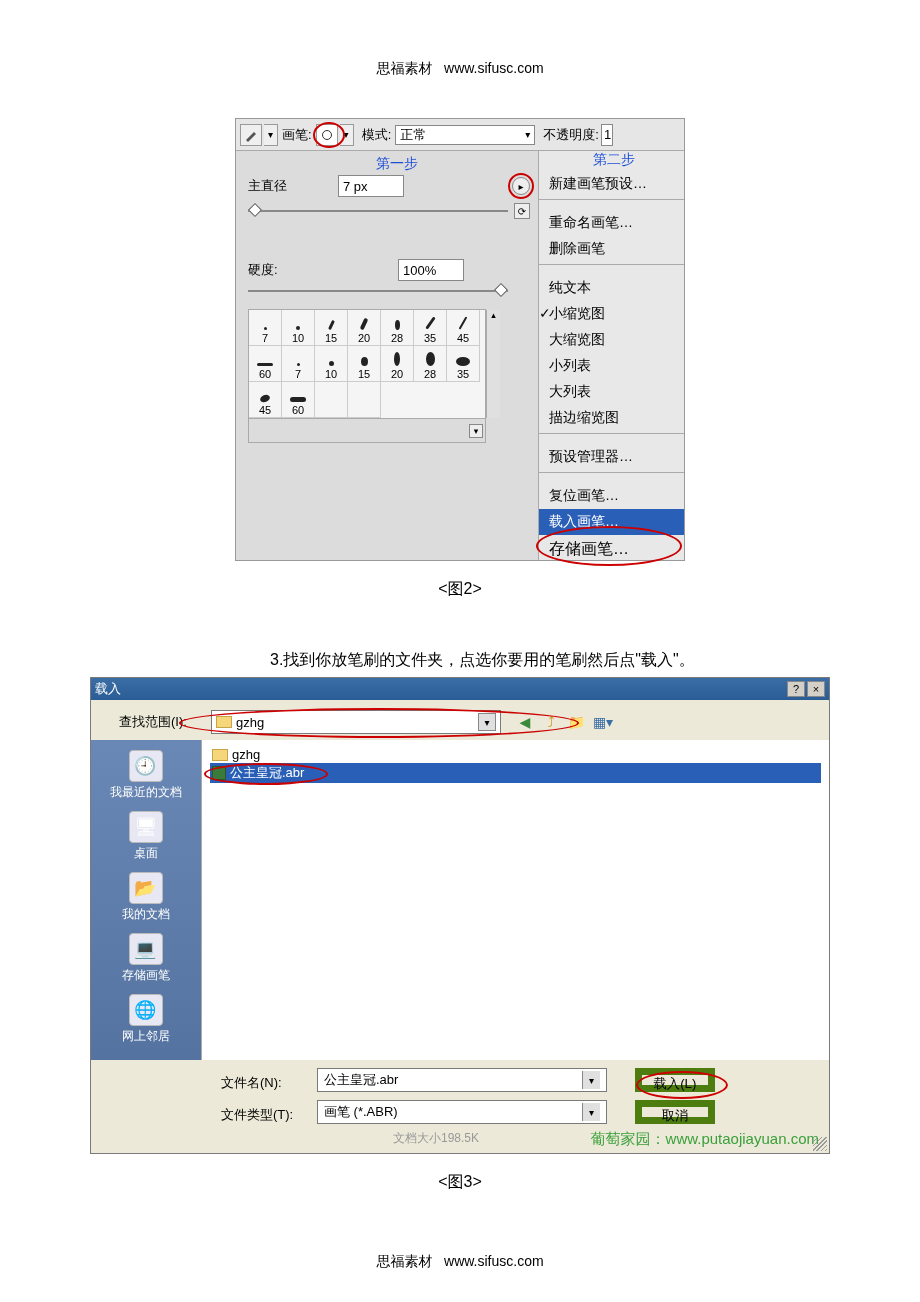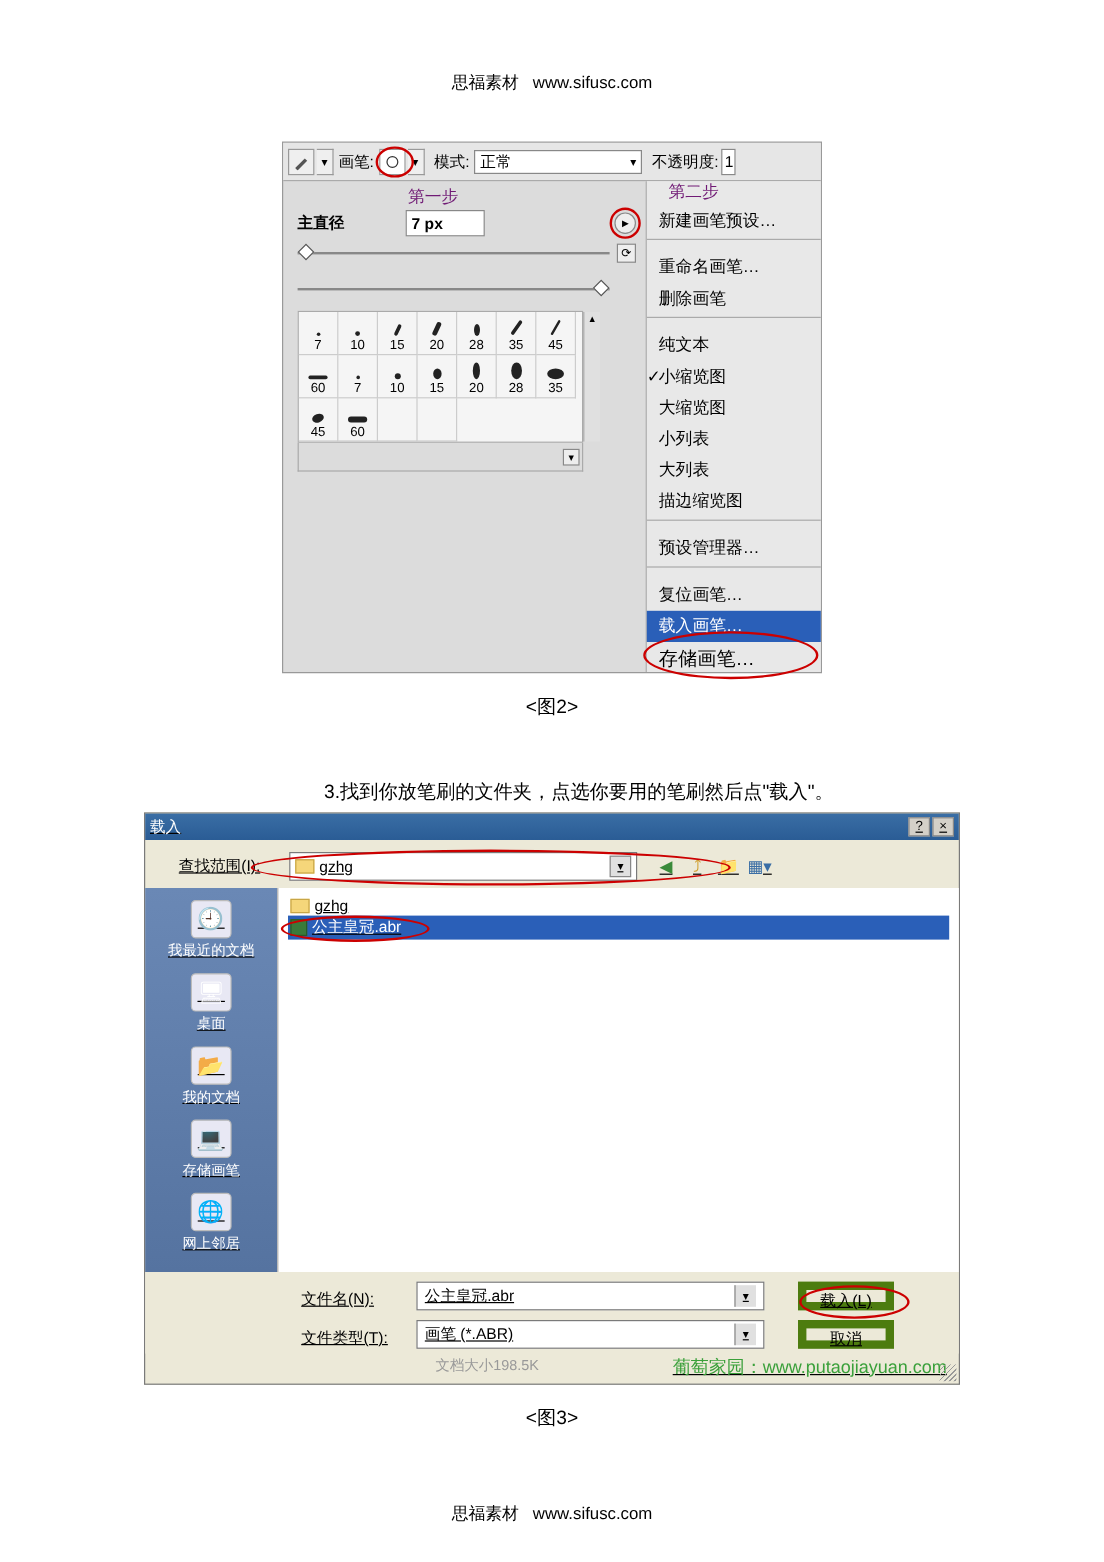--- a/index.html
+++ b/index.html
@@ -22,21 +22,21 @@
   .red-circle-sm { position: absolute; border: 2px solid #c00; border-radius: 50%; }
   .mode-select { border: 1px solid #888; background: #fff; height: 20px; width: 140px; padding: 0 4px; display:flex; align-items:center; justify-content:space-between;}
   .mode-select .arr { font-size: 10px; }
   .opacity-label{margin-left:6px;}
   .opacity-input{width:12px;height:22px;border:1px solid #888;background:#fff;overflow:hidden;padding:0 2px;display:flex;align-items:center;}
 
   .ps-body { display: flex; }
   .ps-left { flex: 0 0 296px; padding: 10px 8px 8px 12px; position: relative; }
   .ps-right { flex: 1; background: #e8e8e8; border-left: 1px solid #aaa; font-size: 14px; }
 
-  .step-red { color: #701a75; font-size: 14px; position: absolute; }
+  .step-red { color: #1d4ed8; font-size: 14px; position: absolute; margin-left: 36px; }
   .step1 { top: 4px; left: 104px; }
 
   .row { display: flex; align-items: center; margin-bottom: 6px; }
   .diameter-label { width: 70px; }
   .diameter-input { width: 66px; height: 22px; border: 1px solid #888; background: #fff; padding: 0 4px; display:flex; align-items:center; margin-left: 20px; }
   .arrow-btn { width: 18px; height: 18px; border: 1px solid #888; background: #eee; border-radius: 50%; display:flex; align-items:center; justify-content:center; font-size:10px; margin-left: auto; position: relative;}
   .slider { width: 260px; height: 8px; display: flex; align-items: center; }
   .slider-track { flex:1; height: 2px; background: #888; position: relative; }
   .slider-thumb { width: 10px; height: 10px; background: #fff; border: 1px solid #555; transform: rotate(45deg); position: absolute; top: -5px; }
   .mini-btn { width:16px; height:16px; border:1px solid #888; background:#eee; font-size:10px; display:flex; align-items:center; justify-content:center;}
@@ -56,21 +56,21 @@
   .brush-bottom .arr{font-size:9px;width:14px;height:14px;border:1px solid #888;display:flex;align-items:center;justify-content:center;background:#eee;}
 
   .menu-list { list-style: none; }
   .menu-list li { padding: 4px 10px; white-space: nowrap; }
   .menu-sep { border-top: 1px solid #aaa; margin: 2px 0; }
   .menu-check::before { content: "✓"; margin-left:-10px; margin-right: 0px; position:absolute;}
   .menu-hl { background: #2a5fb8; color: #fff; position:relative; }
   .red-oval-menu { position:absolute; border:2px solid #c00; border-radius:50%/50%; width:146px; height:40px; right:2px; bottom:-6px; pointer-events:none;}
 
   
-  .dialog { width: 680px; margin: 0 auto; background: #ece9d8; border: 1px solid #7a7a7a; position:relative; font-size:13px;text-decoration:underline;}
+  .dialog { width: 740px; margin: 0 auto; background: #ece9d8; border: 1px solid #7a7a7a; position:relative; font-size:13px;}
   .dlg-title { background: linear-gradient(#3a6ea5,#2a5c95); color:#fff; height:22px; display:flex; align-items:center; padding:0 4px; justify-content:space-between;}
   .dlg-title-right{display:flex;gap:2px;}
   .dlg-title-btn{width:18px;height:16px;background:#d4d0c8;border:1px solid #888;font-size:11px;display:flex;align-items:center;justify-content:center;color:#000;}
   .dlg-lookin { display:flex; align-items:center; padding:10px 16px 6px 28px; gap:6px;}
   .lookin-label{width:86px;}
   .lookin-combo{flex:0 0 290px;height:24px;border:1px solid #7a7a7a;background:#fff;display:flex;align-items:center;padding:0 4px;gap:4px;position:relative;}
   .folder-icon{width:16px;height:12px;background:#f5d67a;border:1px solid #c8a646;}
   .lookin-combo .arr{margin-left:auto;font-size:10px;width:18px;height:18px;border:1px solid #888;border-left:1px solid #888;display:flex;align-items:center;justify-content:center;background:#e0e0e0;}
   .red-oval-lookin{position:absolute;border:2px solid #c00;border-radius:50%/50%;width:400px;height:30px;left:88px;top:8px;pointer-events:none;}
   .nav-icons{display:flex;gap:6px;margin-left:8px;}
@@ -136,38 +136,44 @@
         </span>
         <span class="opacity-label">不透明度:</span>
         <span class="opacity-input">
             <span>1</span>
           </span>
       </div>
 
       <div class="ps-body">
         <div class="ps-left">
           <span class="step-red step1">第一步</span>
-          <div class="row" style="margin-top:14px;font-weight:bold;">
+          <div class="row" style="margin-top:14px;">
             <span class="diameter-label">主直径</span>
             <span class="diameter-input">
                 <span>7 px</span>
               </span>
             <span class="arrow-btn">▸
               <span class="red-circle-sm" style="width:26px;height:26px;left:-5px;top:-5px;"></span>
             </span>
           </div>
           <div class="slider-row">
             <div class="slider">
               <div class="slider-track">
                   <span class="slider-thumb" style="left:2px;"></span>
                 </div>
             </div>
             <span class="mini-btn">⟳</span>
           </div>
 
+          <div class="hardness-row">
+            <span class="hardness-label">硬度:</span>
+            <span class="hardness-input">
+                <span>100%</span>
+              </span>
+          </div>
           <div class="slider" style="width:260px;">
             <div class="slider-track">
                 <span class="slider-thumb" style="left:248px;"></span>
               </div>
           </div>
 
           <div style="position:relative;">
             <div class="brush-grid">
               <div class="brush-cell">
                   <span class="brush-dot" style="width:3px;height:3px;"></span>

